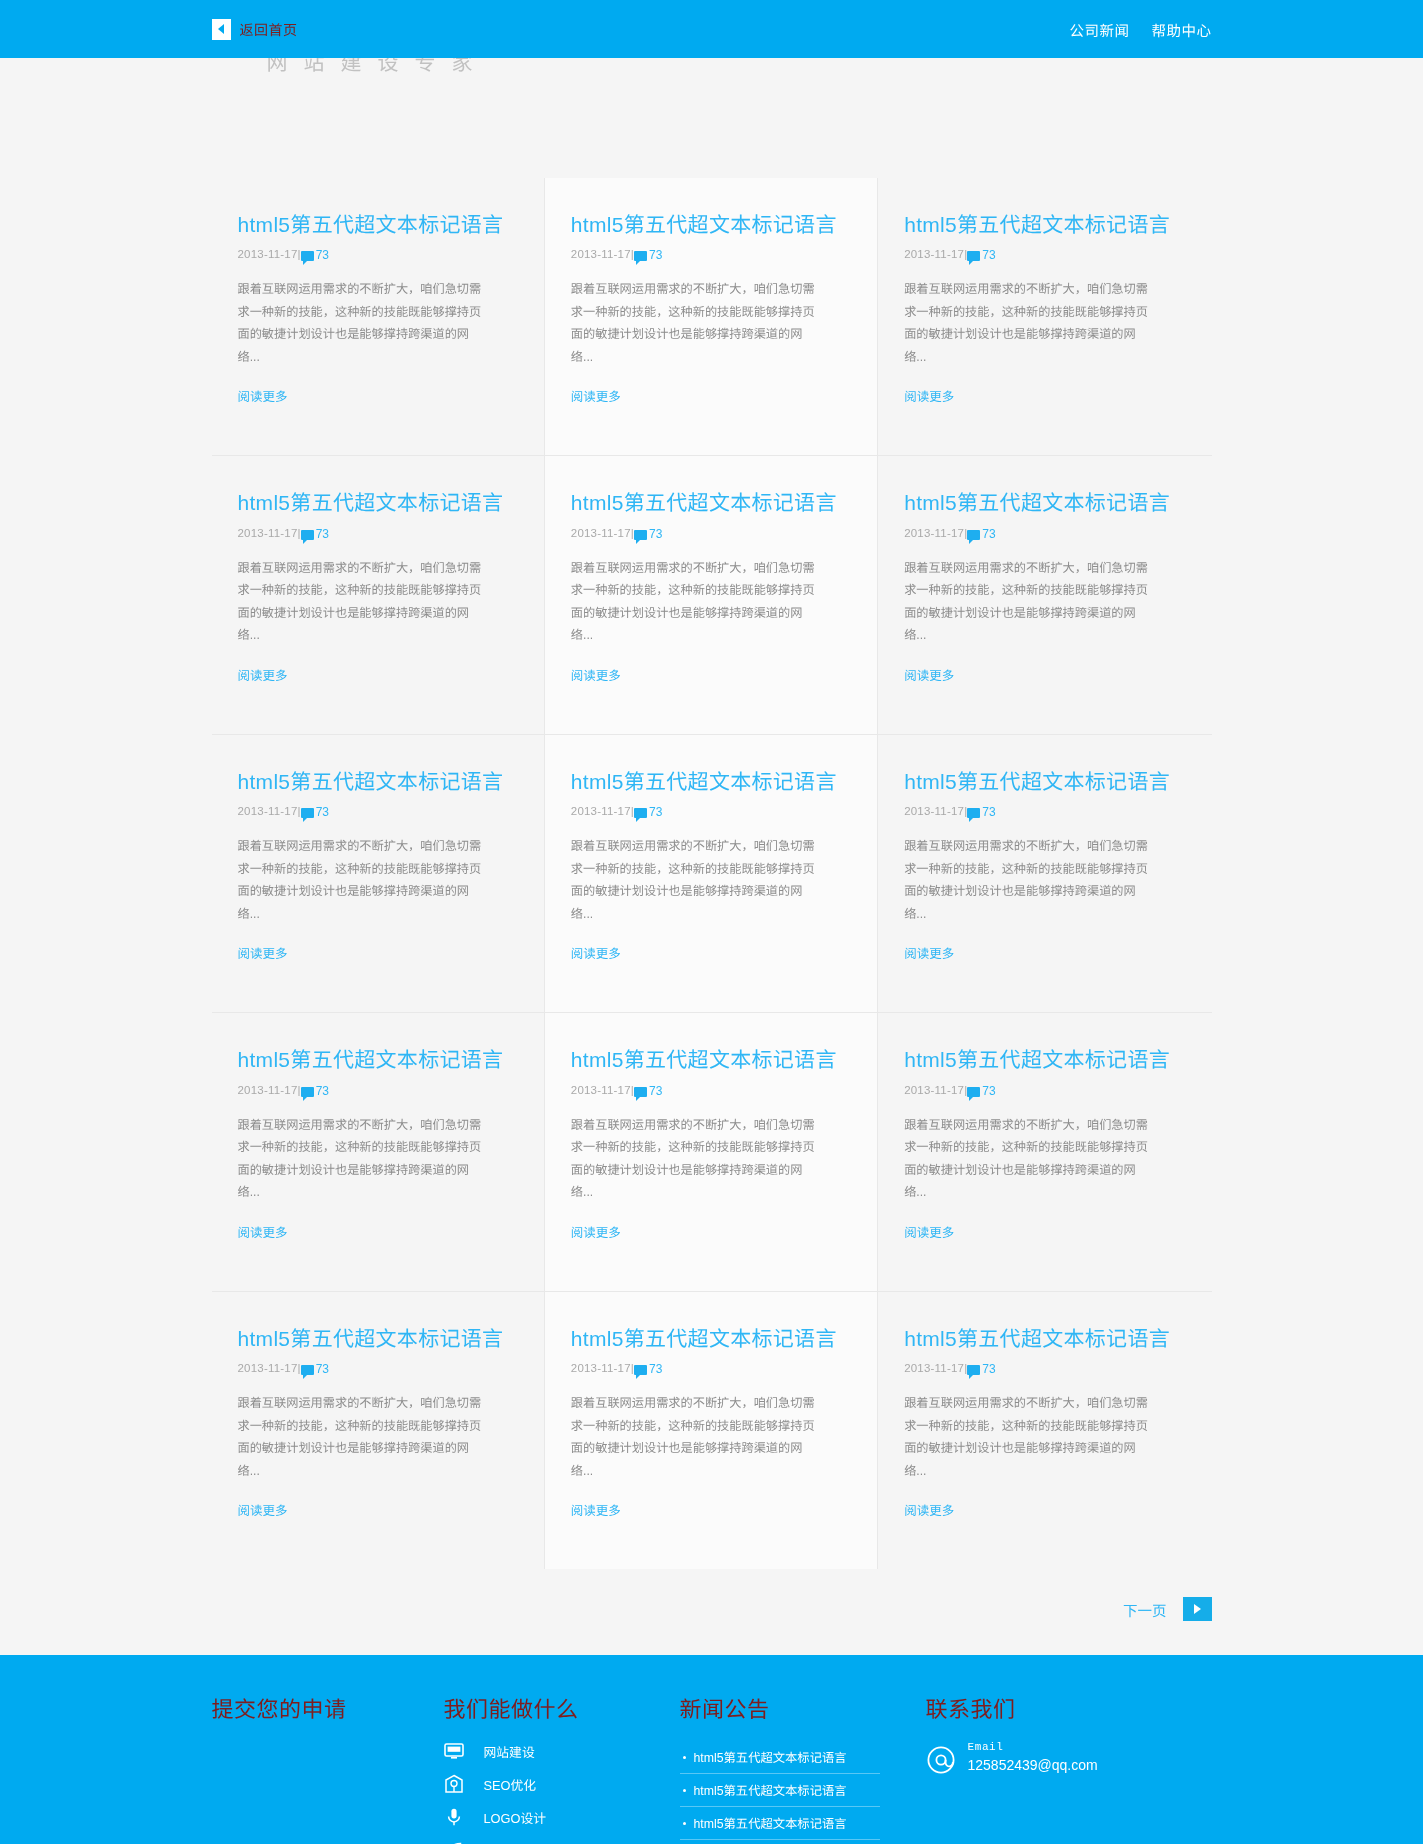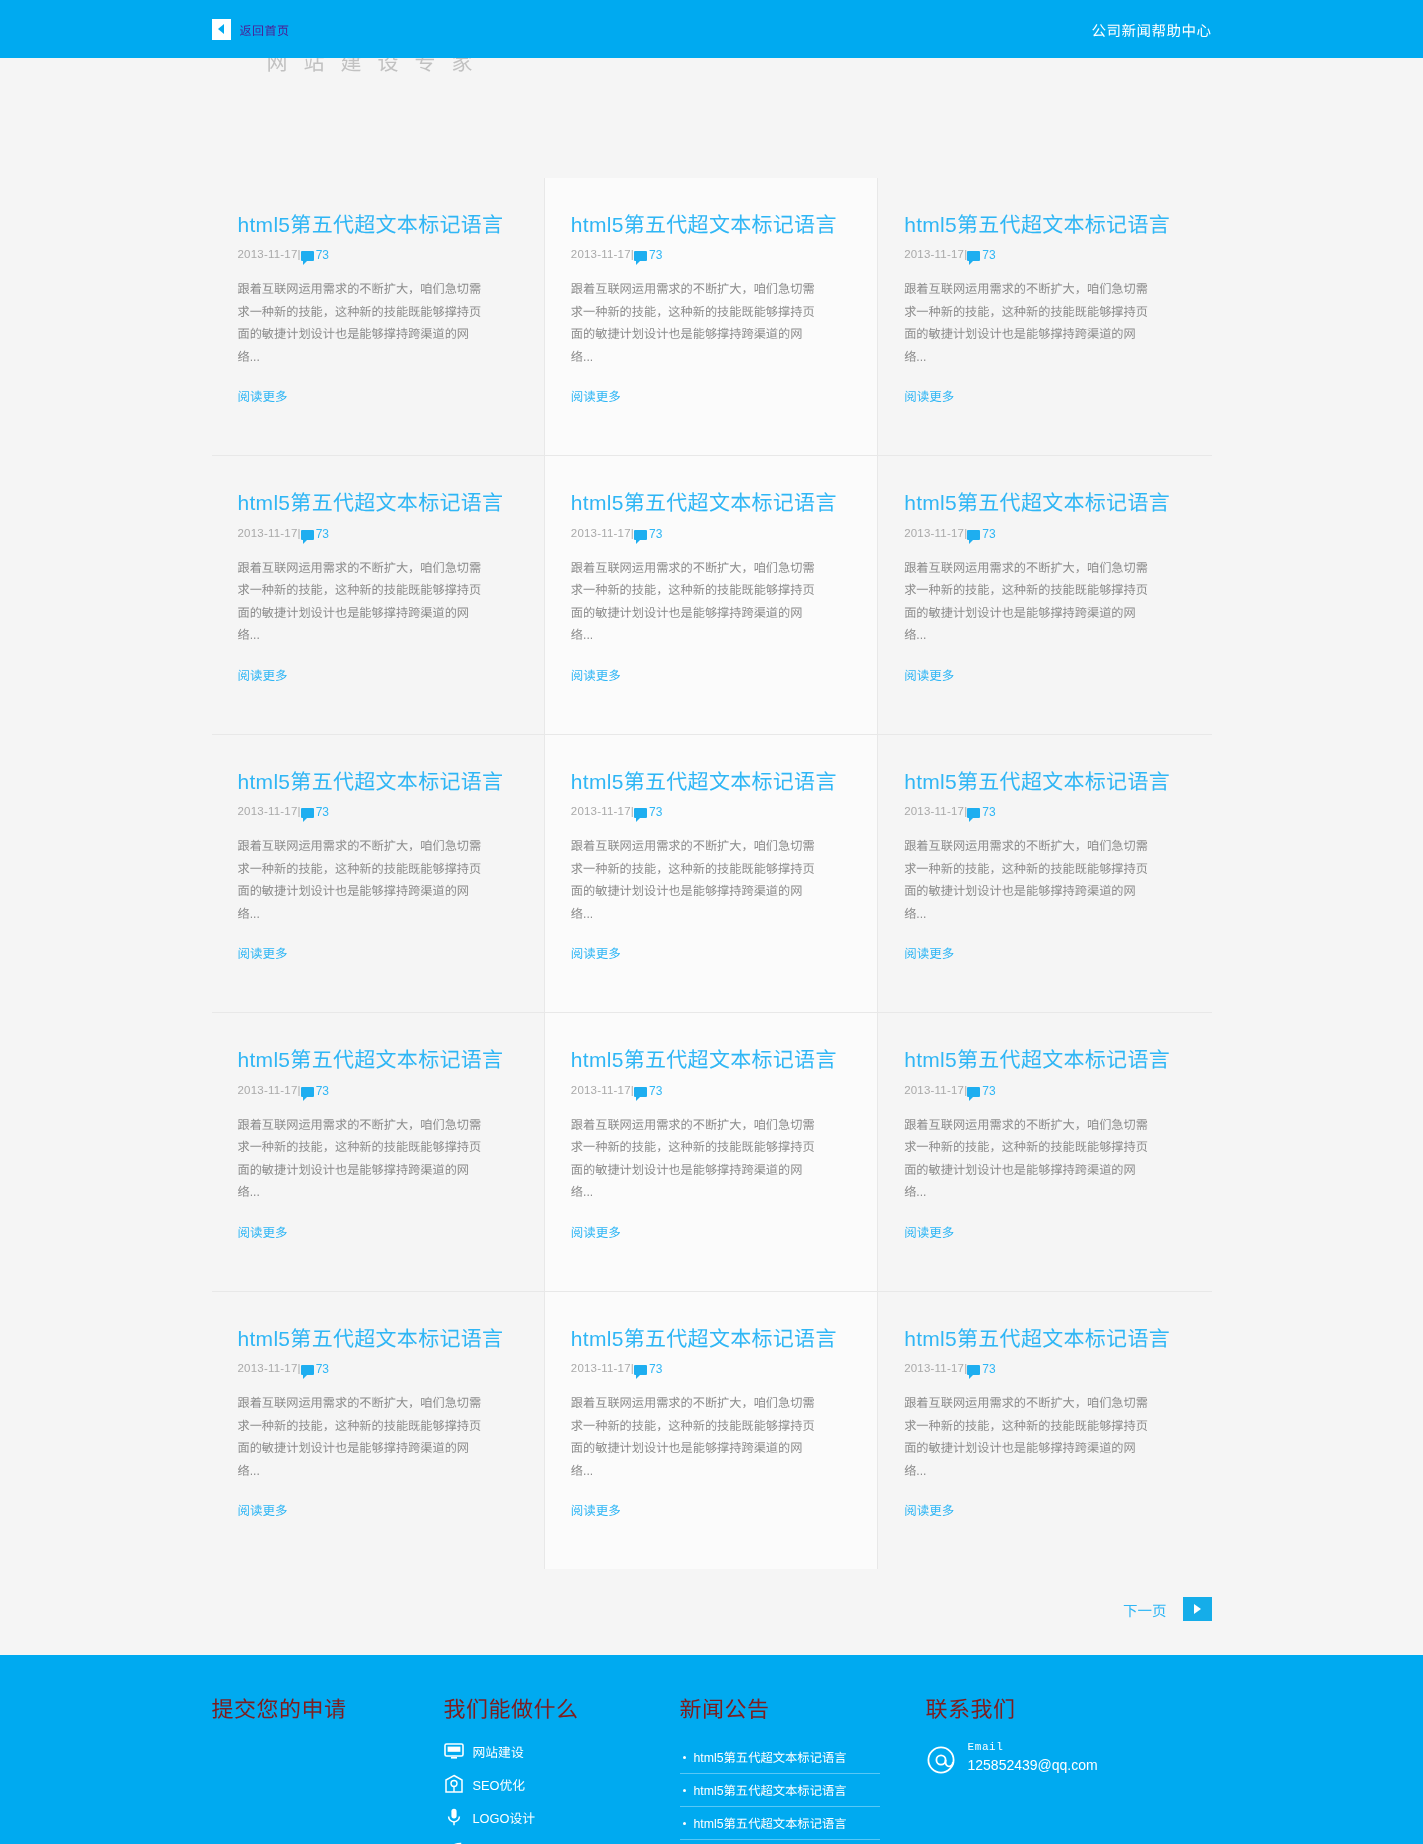--- a/index.html
+++ b/index.html
@@ -50,27 +50,28 @@
     justify-content: center;
     flex: none;
   }
   .back-box .tri {
     width: 0; height: 0;
     border-top: 5px solid transparent;
     border-bottom: 5px solid transparent;
     border-right: 6px solid #00aaf0;
   }
   .back-label {
-    color: #4c1d95;
-    font-size: 12px;
+    color: #7f1d1d;
+    font-size: 14px;
     letter-spacing: .5px;
   }
   .top-nav {
     display: flex;
     align-items: center;
+    gap: 22px;
   }
   .top-nav a {
     color: #ffffff;
     font-size: 14.5px;
     text-decoration: none;
     letter-spacing: .5px;
     cursor: pointer;
   }
 
   
@@ -225,21 +226,21 @@
     font-size: 12.8px;
     line-height: 2.05;
     max-width: 196px;
     opacity: .97;
   }
 
   .svc-list { list-style: none; }
   .svc-item {
     display: flex;
     align-items: center;
-    gap: 9px;
+    gap: 20px;
     margin-bottom: 13px;
     color: #ffffff;
     font-size: 12.8px;
     cursor: pointer;
   }
   .svc-ico { width: 20px; height: 20px; flex: none; }
   .svc-ico svg { display: block; }
 
   .news-list { list-style: none; width: 200px; }
   .news-item {

